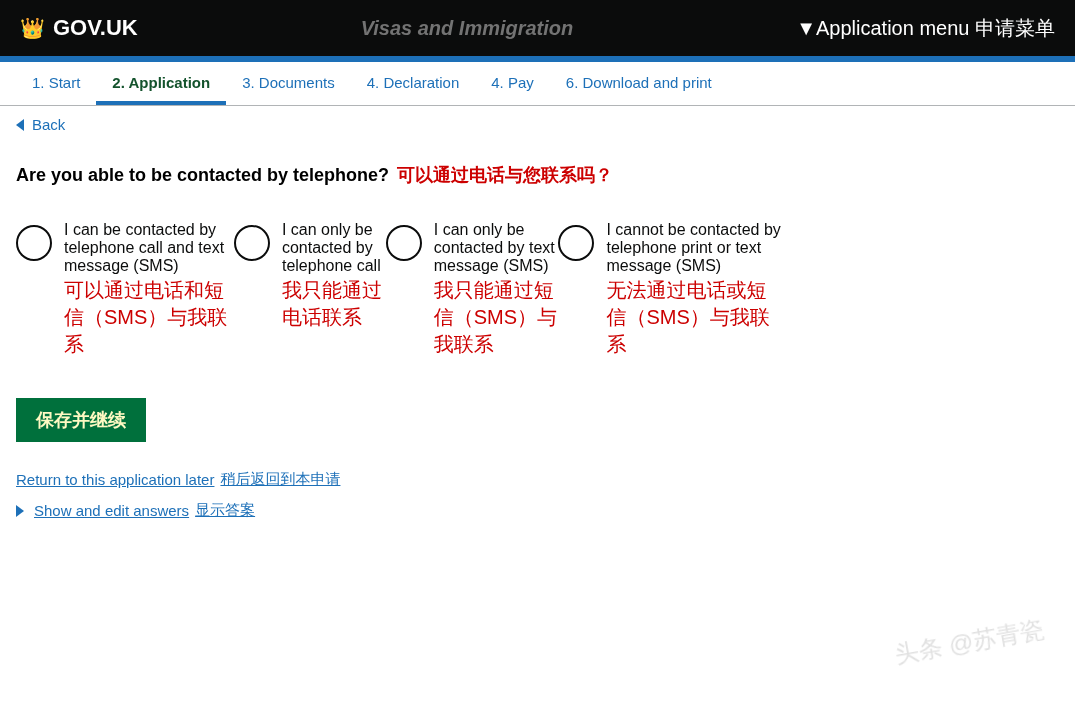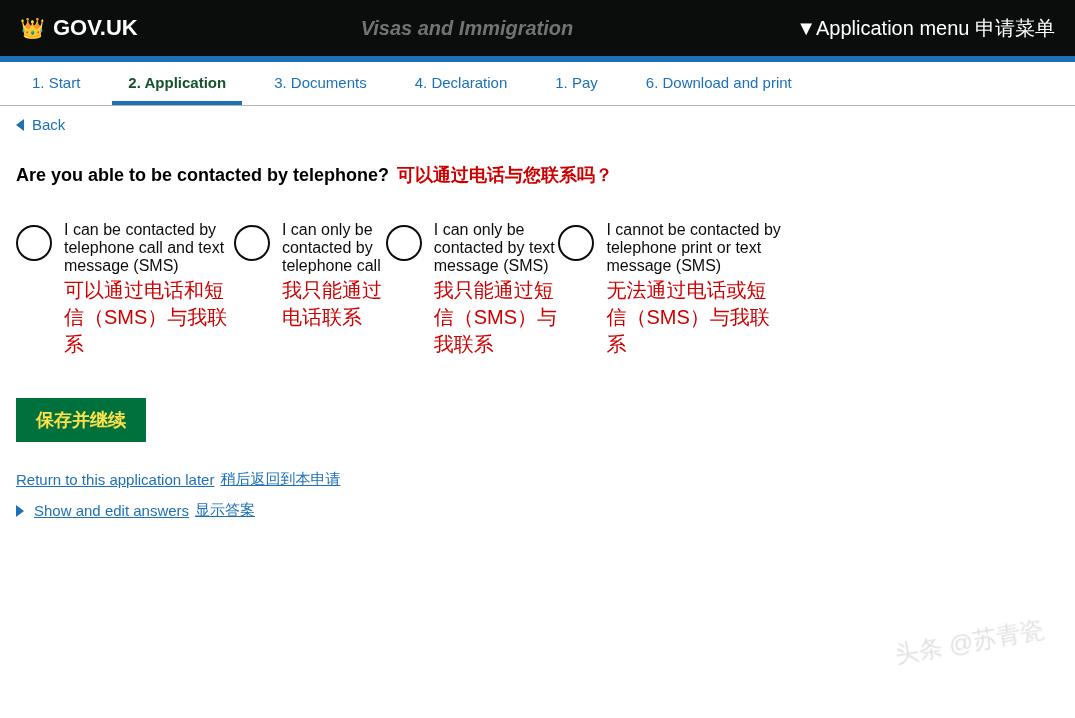--- a/index.html
+++ b/index.html
@@ -43,21 +43,21 @@
       height: 6px;
       width: 100%;
     }
 
     
     .nav-tabs {
       display: flex;
       align-items: flex-end;
       padding: 0 16px;
       border-bottom: 1px solid #b1b4b6;
-      gap: 16px;
+      gap: 0;
     }
     .nav-tab {
       padding: 12px 16px 10px;
       font-size: 15px;
       color: #1d70b8;
       cursor: pointer;
       text-decoration: none;
       border-bottom: 4px solid transparent;
       display: inline-block;
     }
@@ -140,21 +140,21 @@
     }
     .radio-label-zh {
       font-size: 20px;
       color: #cc0000;
       font-weight: normal;
     }
 
     
     .save-btn {
       background: #00703c;
-      color: #fde047;
+      color: #fef9c3;
       border: none;
       padding: 10px 20px;
       font-size: 18px;
       cursor: pointer;
       font-weight: bold;
       margin-bottom: 24px;
     }
 
     
     .footer-links {
@@ -221,21 +221,21 @@
   <div class="header-menu">▼Application menu 申请菜单</div>
 </header>
 
 <div class="blue-bar"></div>
 
 <nav class="nav-tabs">
   <a class="nav-tab">1. Start</a>
   <a class="nav-tab active">2. Application</a>
   <a class="nav-tab">3. Documents</a>
   <a class="nav-tab">4. Declaration</a>
-  <a class="nav-tab">1. Pay</a>
+  <a class="nav-tab">4. Pay</a>
   <a class="nav-tab">6. Download and print</a>
 </nav>
 
 <a class="back-link">
   <span class="arrow-left"></span>
   <span>Back</span>
 </a>
 
 <main class="main-content">
 

